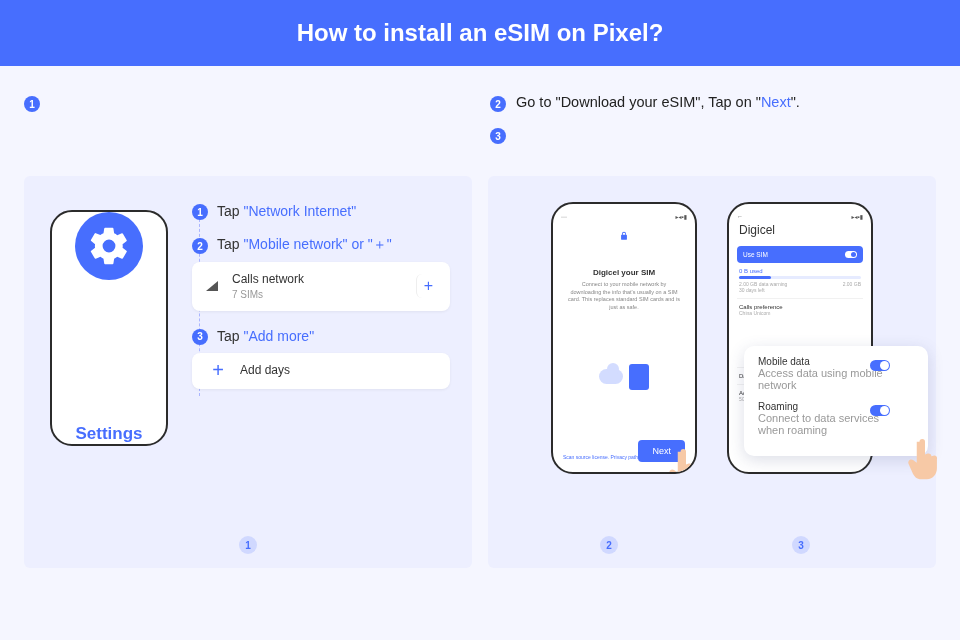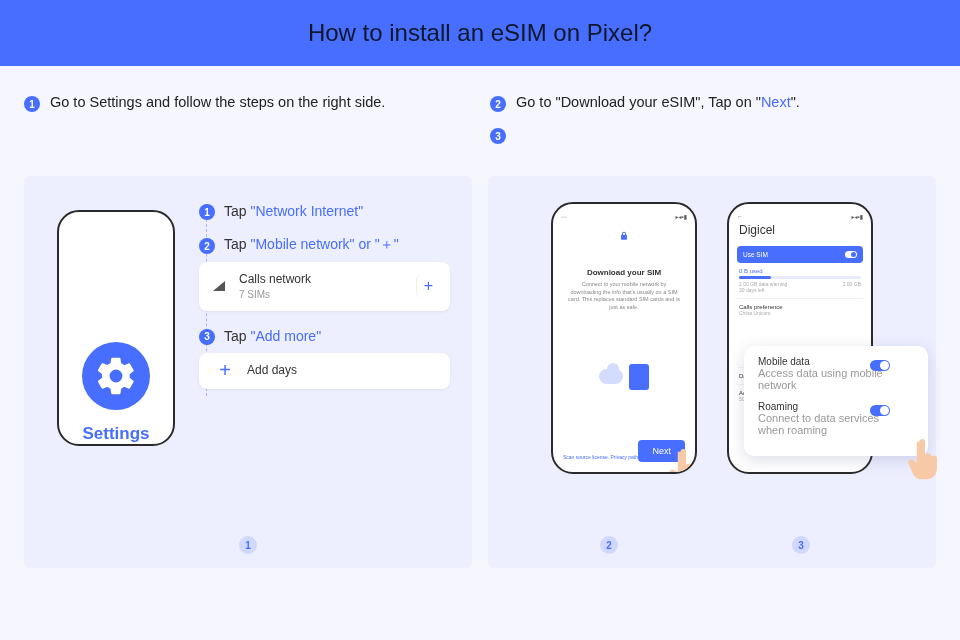--- a/index.html
+++ b/index.html
@@ -1,28 +1,28 @@
 <!DOCTYPE html>
 <html><head>
 <meta charset="utf-8">
 <style>
 *{box-sizing:border-box;margin:0;padding:0;font-family:'Segoe UI',Arial,sans-serif}
 body{width:960px;height:640px;background:#f5f6ff;overflow:hidden}
 .hdr{background:#476efe;height:66px;display:flex;align-items:center;justify-content:center}
-.hdr h1{color:#0f172a;font-size:24px;font-weight:400}
+.hdr h1{color:#ffffff;font-size:24px;font-weight:700}
 .topsteps{display:flex;padding:28px 24px 18px;gap:20px;font-size:14.5px;color:#222}
 .topsteps .col{flex:1}
 .topsteps .row{display:flex;align-items:flex-start;gap:10px;margin-bottom:14px}
 .num{display:inline-flex;width:16px;height:16px;border-radius:50%;background:#476efe;color:#fff;font-size:10px;font-weight:600;align-items:center;justify-content:center;flex-shrink:0;margin-top:2px}
 .blue{color:#476efe}
 .cards{display:flex;gap:16px;padding:0 24px}
 .card{flex:1;background:#edefff;border-radius:6px;padding:26px 22px 16px;position:relative;min-height:392px}
 
 .left{display:flex;gap:24px}
-.phone-settings{width:118px;height:236px;border:2px solid #2b2b2b;border-radius:22px;display:flex;flex-direction:column;align-items:center;justify-content:flex-end;gap:14px;background:#fff;margin-top:8px;margin-left:11px}
+.phone-settings{width:118px;height:236px;border:2px solid #2b2b2b;border-radius:22px;display:flex;flex-direction:column;align-items:center;justify-content:space-between;gap:14px;background:#fff;margin-top:8px;margin-left:4px}
 .gear-wrap{width:68px;height:68px;border-radius:50%;background:#476efe;display:flex;align-items:center;justify-content:center}
 .gear-wrap svg{width:44px;height:44px;fill:#fff}
 .settings-label{color:#476efe;font-weight:600;font-size:17px}
 .steps-col{flex:1;position:relative}
 .dashed{position:absolute;left:7px;top:12px;height:182px;border-left:1.5px dashed #aab5ff}
 .step{margin-bottom:16px;position:relative}
 .step-label{display:flex;align-items:center;gap:9px;font-size:14px;color:#333;margin-bottom:8px}
 .ui-row{background:#fff;border-radius:8px;box-shadow:0 1px 3px rgba(0,0,0,.06);padding:10px 14px;display:flex;align-items:center;gap:14px;font-size:12px;position:relative}
 .ui-row .ic{width:24px;height:24px;border-radius:50%;background:#4a8af4;display:flex;align-items:center;justify-content:center;color:#fff;flex-shrink:0}
 .ui-row .txt{line-height:1.3}
@@ -70,21 +70,20 @@
 <body>
 
 <div class="hdr">
   <h1>How to install an eSIM on Pixel?</h1>
 </div>
 
 <div class="topsteps">
   <div class="col">
     <div class="row">
       <span class="num">1</span>
-      <span>Go to Settings and follow the steps on the right side.</span>
     </div>
   </div>
   <div class="col">
     <div class="row">
       <span class="num">2</span>
       <span>
         <span>Go to "Download your eSIM", Tap on "</span><span class="blue">Next</span><span>".</span>
       </span>
     </div>
     <div class="row">
@@ -152,21 +151,21 @@
     <div class="right">
 
       <div class="mock">
         <div class="statusbar">
             <span>⋯</span>
             <span>▸◂▪▮</span>
           </div>
         <div style="text-align:center;margin-top:8px"><svg width="10" height="12" viewBox="0 0 24 24" fill="#476efe">
               <path d="M17 9V7a5 5 0 0 0-10 0v2a2 2 0 0 0-2 2v8a2 2 0 0 0 2 2h10a2 2 0 0 0 2-2v-8a2 2 0 0 0-2-2Zm-8-2a3 3 0 0 1 6 0v2H9Z"></path>
             </svg></div>
-        <div class="download-title">Download your SIM</div>
+        <div class="download-title">Digicel your SIM</div>
         <div class="download-sub">Connect to your mobile network by downloading the info that's usually on a SIM card. This replaces standard SIM cards and is just as safe.</div>
         <div class="sim-ill">
           <div class="cloud"></div>
           <div class="card-box"></div>
         </div>
         <div class="tiny-link">Scan source license. Privacy path</div>
         <div class="next-btn">Next</div>
         <div class="hand" style="bottom:-20px"><svg viewBox="0 0 40 48">
               <path fill="#f7c9a6" d="M14 4a3 3 0 0 1 6 0v14l3-1a3 3 0 0 1 4 3l3-1a3 3 0 0 1 3 4v10c0 6-4 12-11 12H16c-5 0-8-3-10-8l-4-9c-1-3 2-6 5-4l4 3V4Z"></path>
             </svg></div>

